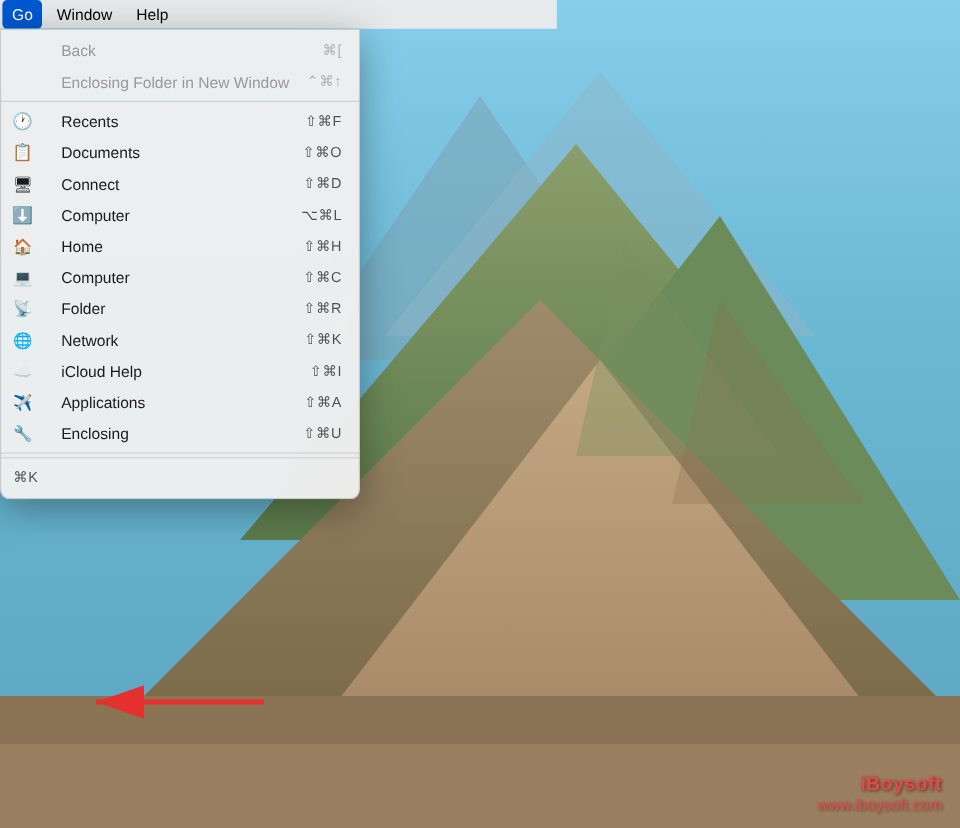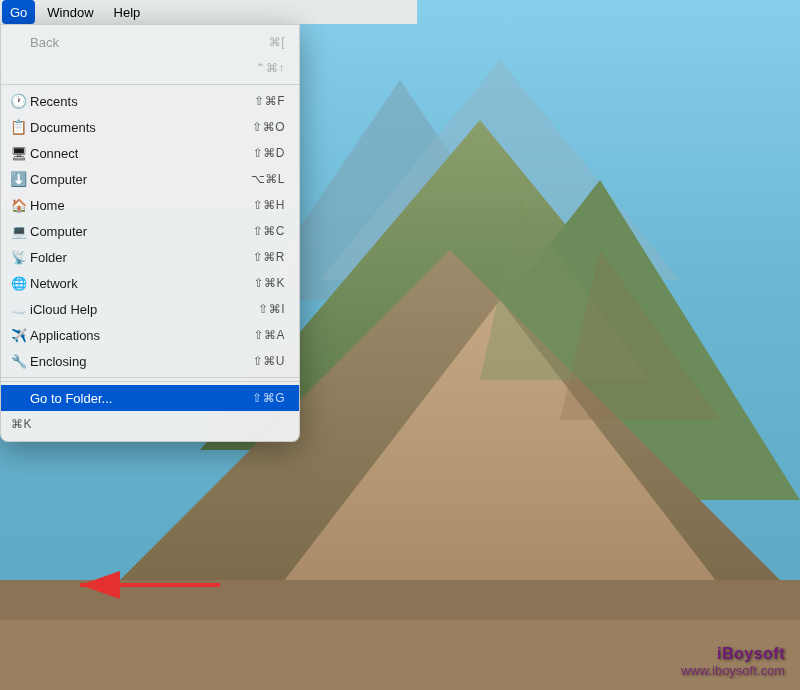--- a/index.html
+++ b/index.html
@@ -28,21 +28,21 @@
       width: 800px;
       height: 690px;
       z-index: 1;
     }
 
     
     .menubar {
       position: absolute;
       top: 0;
       left: 0;
-      width: 417px;
+      width: 464px;
       height: 24px;
       background: rgba(235, 235, 235, 0.95);
       display: flex;
       align-items: center;
       z-index: 100;
       font-size: 13px;
       text-align: center;
     }
 
     .menubar-item {
@@ -95,21 +95,21 @@
     }
 
     .menu-item.highlighted {
       background: #0058D1;
       color: white;
     }
 
     .menu-item-left {
       display: flex;
       align-items: center;
-      gap: 3px;
+      gap: 24px;
     }
 
     .menu-icon {
       width: 16px;
       height: 16px;
       display: flex;
       align-items: center;
       justify-content: center;
       font-size: 13px;
       flex-shrink: 0;
@@ -138,21 +138,21 @@
       z-index: 300;
       pointer-events: none;
     }
 
     
     .iboysoft {
       position: absolute;
       bottom: 12px;
       right: 15px;
       z-index: 500;
-      color: #701a75;
+      color: #ef4444;
       text-align: right;
       text-shadow: 1px 1px 3px rgba(0,0,0,0.6);
     }
   </style>
 </head>
 <body>
 
 <div class="background">
   <svg class="mountain-svg" viewBox="0 0 800 690" xmlns="http://www.w3.org/2000/svg">
 
@@ -213,20 +213,21 @@
       <div class="menu-icon"></div>
       <span class="menu-item-label">Back</span>
     </div>
     <span class="menu-shortcut">⌘[</span>
   </div>
 
 
   <div class="menu-item disabled">
     <div class="menu-item-left">
       <div class="menu-icon"></div>
+      <span class="menu-item-label">Enclosing Folder in New Window</span>
     </div>
     <span class="menu-shortcut">⌃⌘↑</span>
   </div>
 
   <div class="menu-divider"></div>
 
   <div class="menu-item">
     <div class="menu-item-left">
       <div class="menu-icon" style="font-size:14px;">🕐</div>
       <span class="menu-item-label">Recents</span>
@@ -312,27 +313,20 @@
       <span class="menu-item-label">Enclosing</span>
     </div>
     <span class="menu-shortcut">⇧⌘U</span>
   </div>
 
   <div class="menu-divider"></div>
 
 
   <div class="menu-divider"></div>
 
-  <div class="menu-item highlighted">
-    <div class="menu-item-left">
-      <div class="menu-icon"></div>
-      <span class="menu-item-label">Go to Folder...</span>
-    </div>
-    <span class="menu-shortcut">⇧⌘G</span>
-  </div>
 
   <div class="menu-item">
     <span class="menu-shortcut">⌘K</span>
   </div>
 
 </div>
 
 <div class="arrow-annotation" style="left: 50px; top: 560px;">
   <svg width="200" height="50" viewBox="0 0 200 50">
     <defs>

